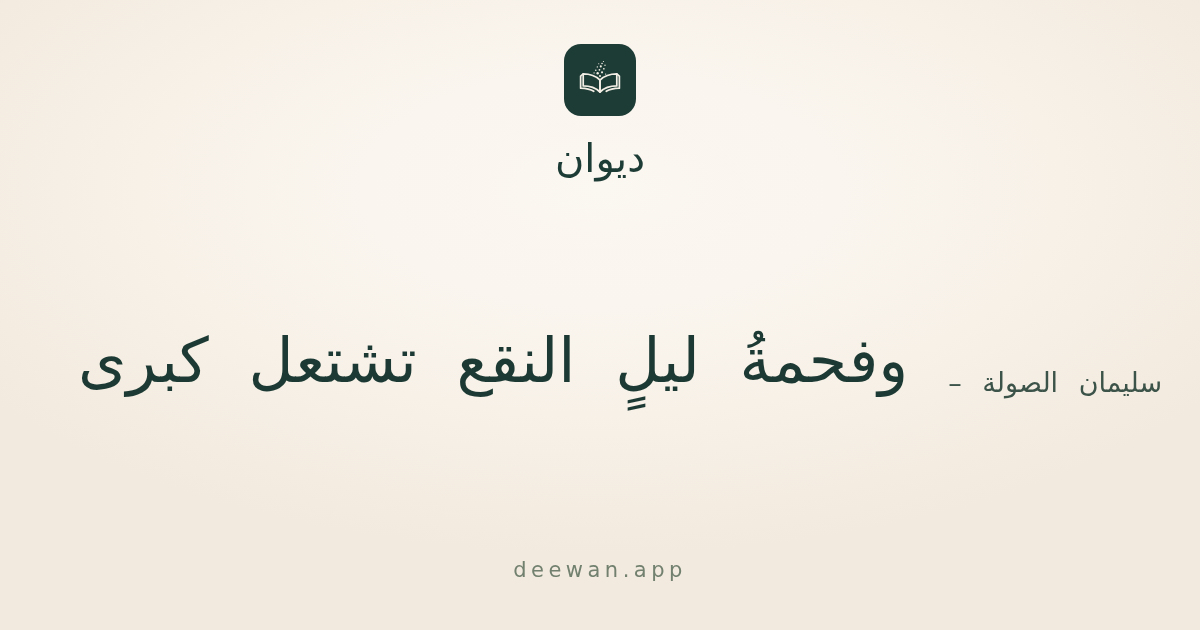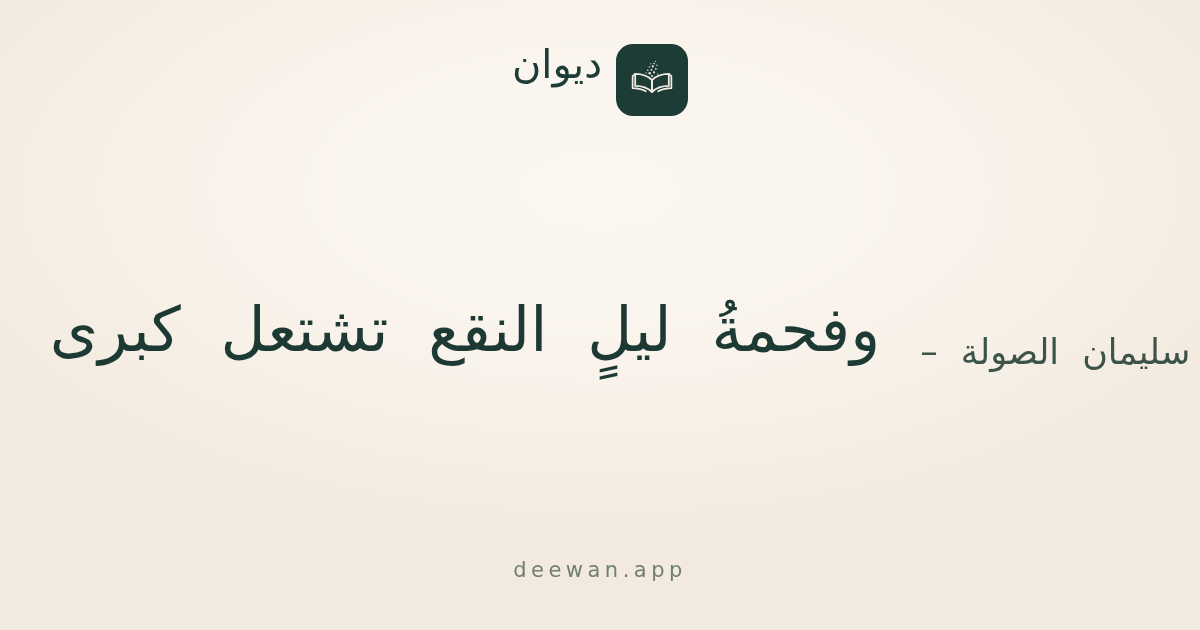--- a/index.html
+++ b/index.html
@@ -30,23 +30,24 @@
         #f2eade 100%);
     display: flex;
     flex-direction: column;
     align-items: center;
   }
 
   
   .brand {
     margin-top: 44px;
     display: flex;
-    flex-direction: row;
+    flex-direction: column;
+    align-items: center;
     justify-content: center;
-    gap: 14px;
+    gap: 22px;
     direction: rtl;
   }
 
   .brand-name {
     font-size: 40px;
     font-weight: 400;
     color: #1d3c35;
     line-height: 1;
     letter-spacing: 0;
     white-space: nowrap;
@@ -91,21 +92,21 @@
     max-width: 1000px;
     word-spacing: 20px;
     padding: 0 40px;
   }
 
   .attribution {
     direction: rtl;
     text-align: center;
     margin-top: 44px;
     color: #3c5349;
-    font-size: 35px;
+    font-size: 27px;
     font-weight: 400;
     line-height: 1.4;
     word-spacing: 12px;
   }
 
   
   .footer {
     position: absolute;
     left: 0;
     right: 0;

